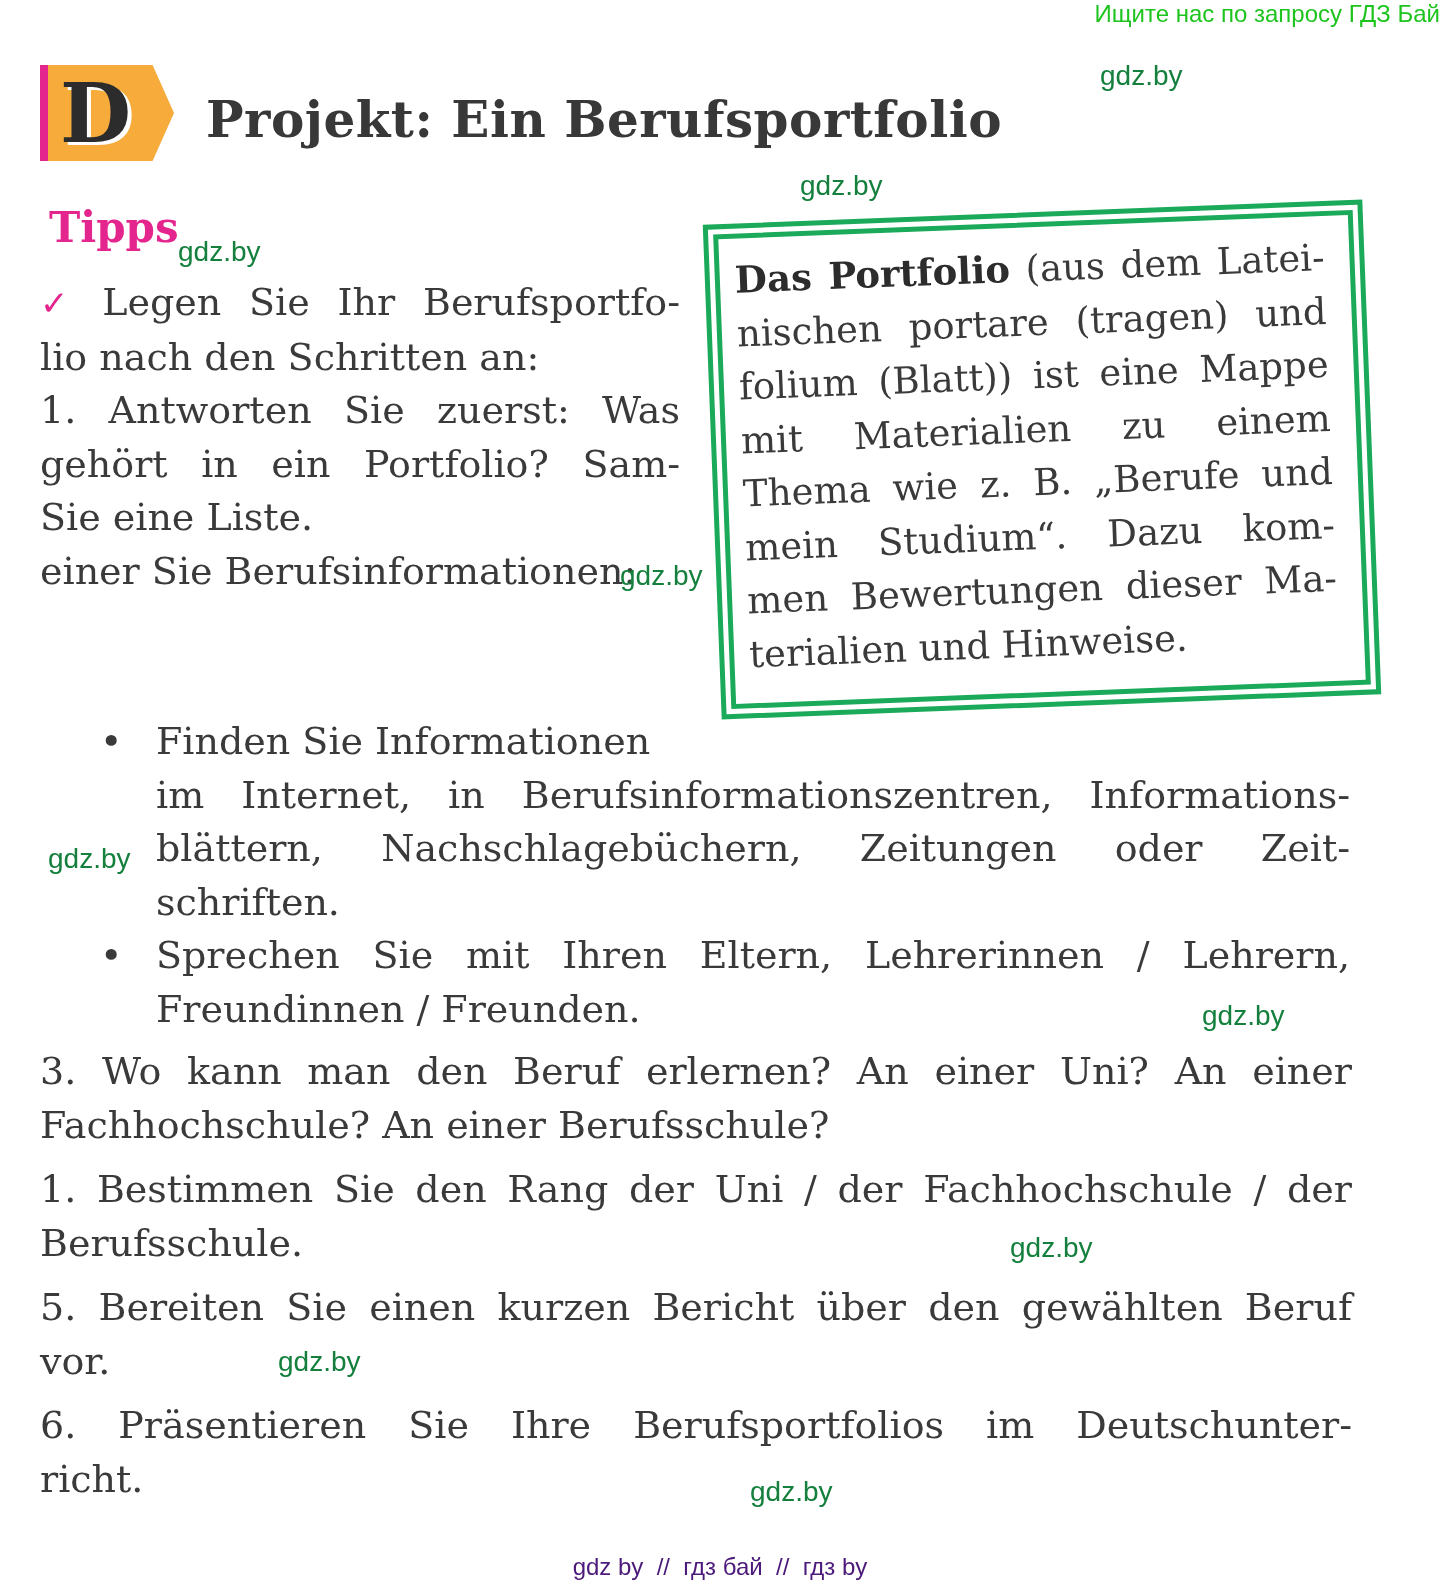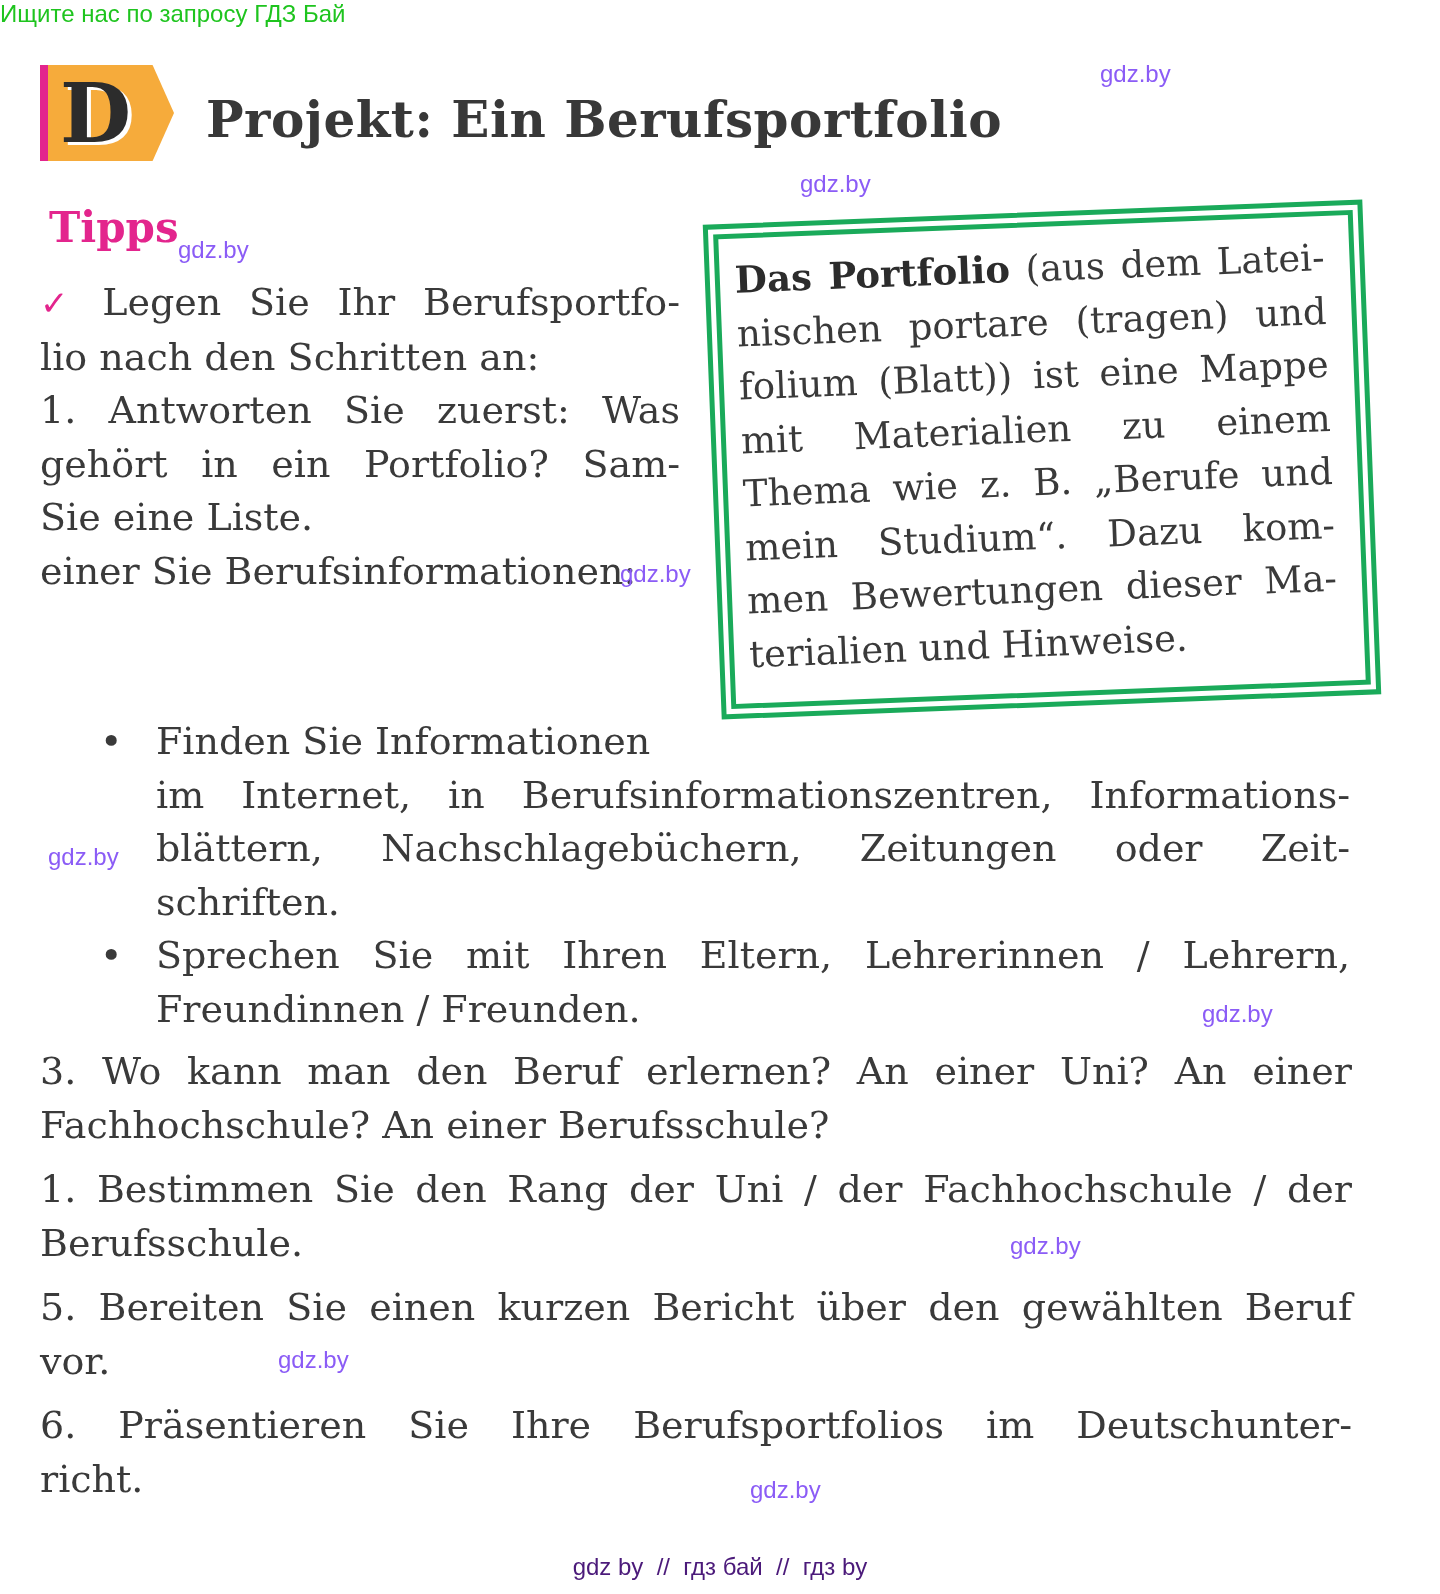--- a/index.html
+++ b/index.html
@@ -1,19 +1,19 @@
 <!DOCTYPE html>
 <html><head>
 <meta charset="utf-8">
 <style>
   html, body { margin:0; padding:0; background:#ffffff; }
   body { width:1440px; height:1594px; position:relative; overflow:hidden; color:#3a3a3a; }
   .abs { position:absolute; }
-  .wm { font-family:"Liberation Sans", sans-serif; font-size:24px; color:#8b5cf6; line-height:1; white-space:nowrap; }
-  .top-banner { left:0; top:0; width:1440px; text-align:left; font-family:"Liberation Sans", sans-serif; font-size:24px; color:#1ec41e; line-height:28px; }
+  .wm { font-family:"Liberation Sans", sans-serif; font-size:28px; color:#15803d; line-height:1; white-space:nowrap; }
+  .top-banner { left:0; top:0; width:1440px; text-align:right; font-family:"Liberation Sans", sans-serif; font-size:24px; color:#1ec41e; line-height:28px; }
   .bottom-banner { left:0; top:1553px; width:1440px; text-align:center; font-family:"Liberation Sans", sans-serif; font-size:24px; color:#4b1a7a; line-height:28px; white-space:pre; }
 
   .badge { left:40px; top:65px; width:134px; height:96px; }
   .badge .stripe { position:absolute; left:0; top:0; width:8px; height:96px; background:#e3258d; }
   .badge .shape { position:absolute; left:8px; top:0; width:126px; height:96px; background:#f6ab3b;
       clip-path: polygon(0 0, 83% 0, 100% 50%, 83% 100%, 0 100%); }
   .badge .letter { position:absolute; left:20px; top:2px; font-family:"DejaVu Serif", serif; font-weight:bold; font-size:82px; color:#2c2c2c; line-height:92px;
       text-shadow: 4px 3px 0 #ffffff; }
 
   .title { left:206px; top:80px; font-family:"DejaVu Serif", serif; font-weight:bold; font-size:50px; color:#383838; line-height:80px; white-space:nowrap; letter-spacing:0.5px; }

